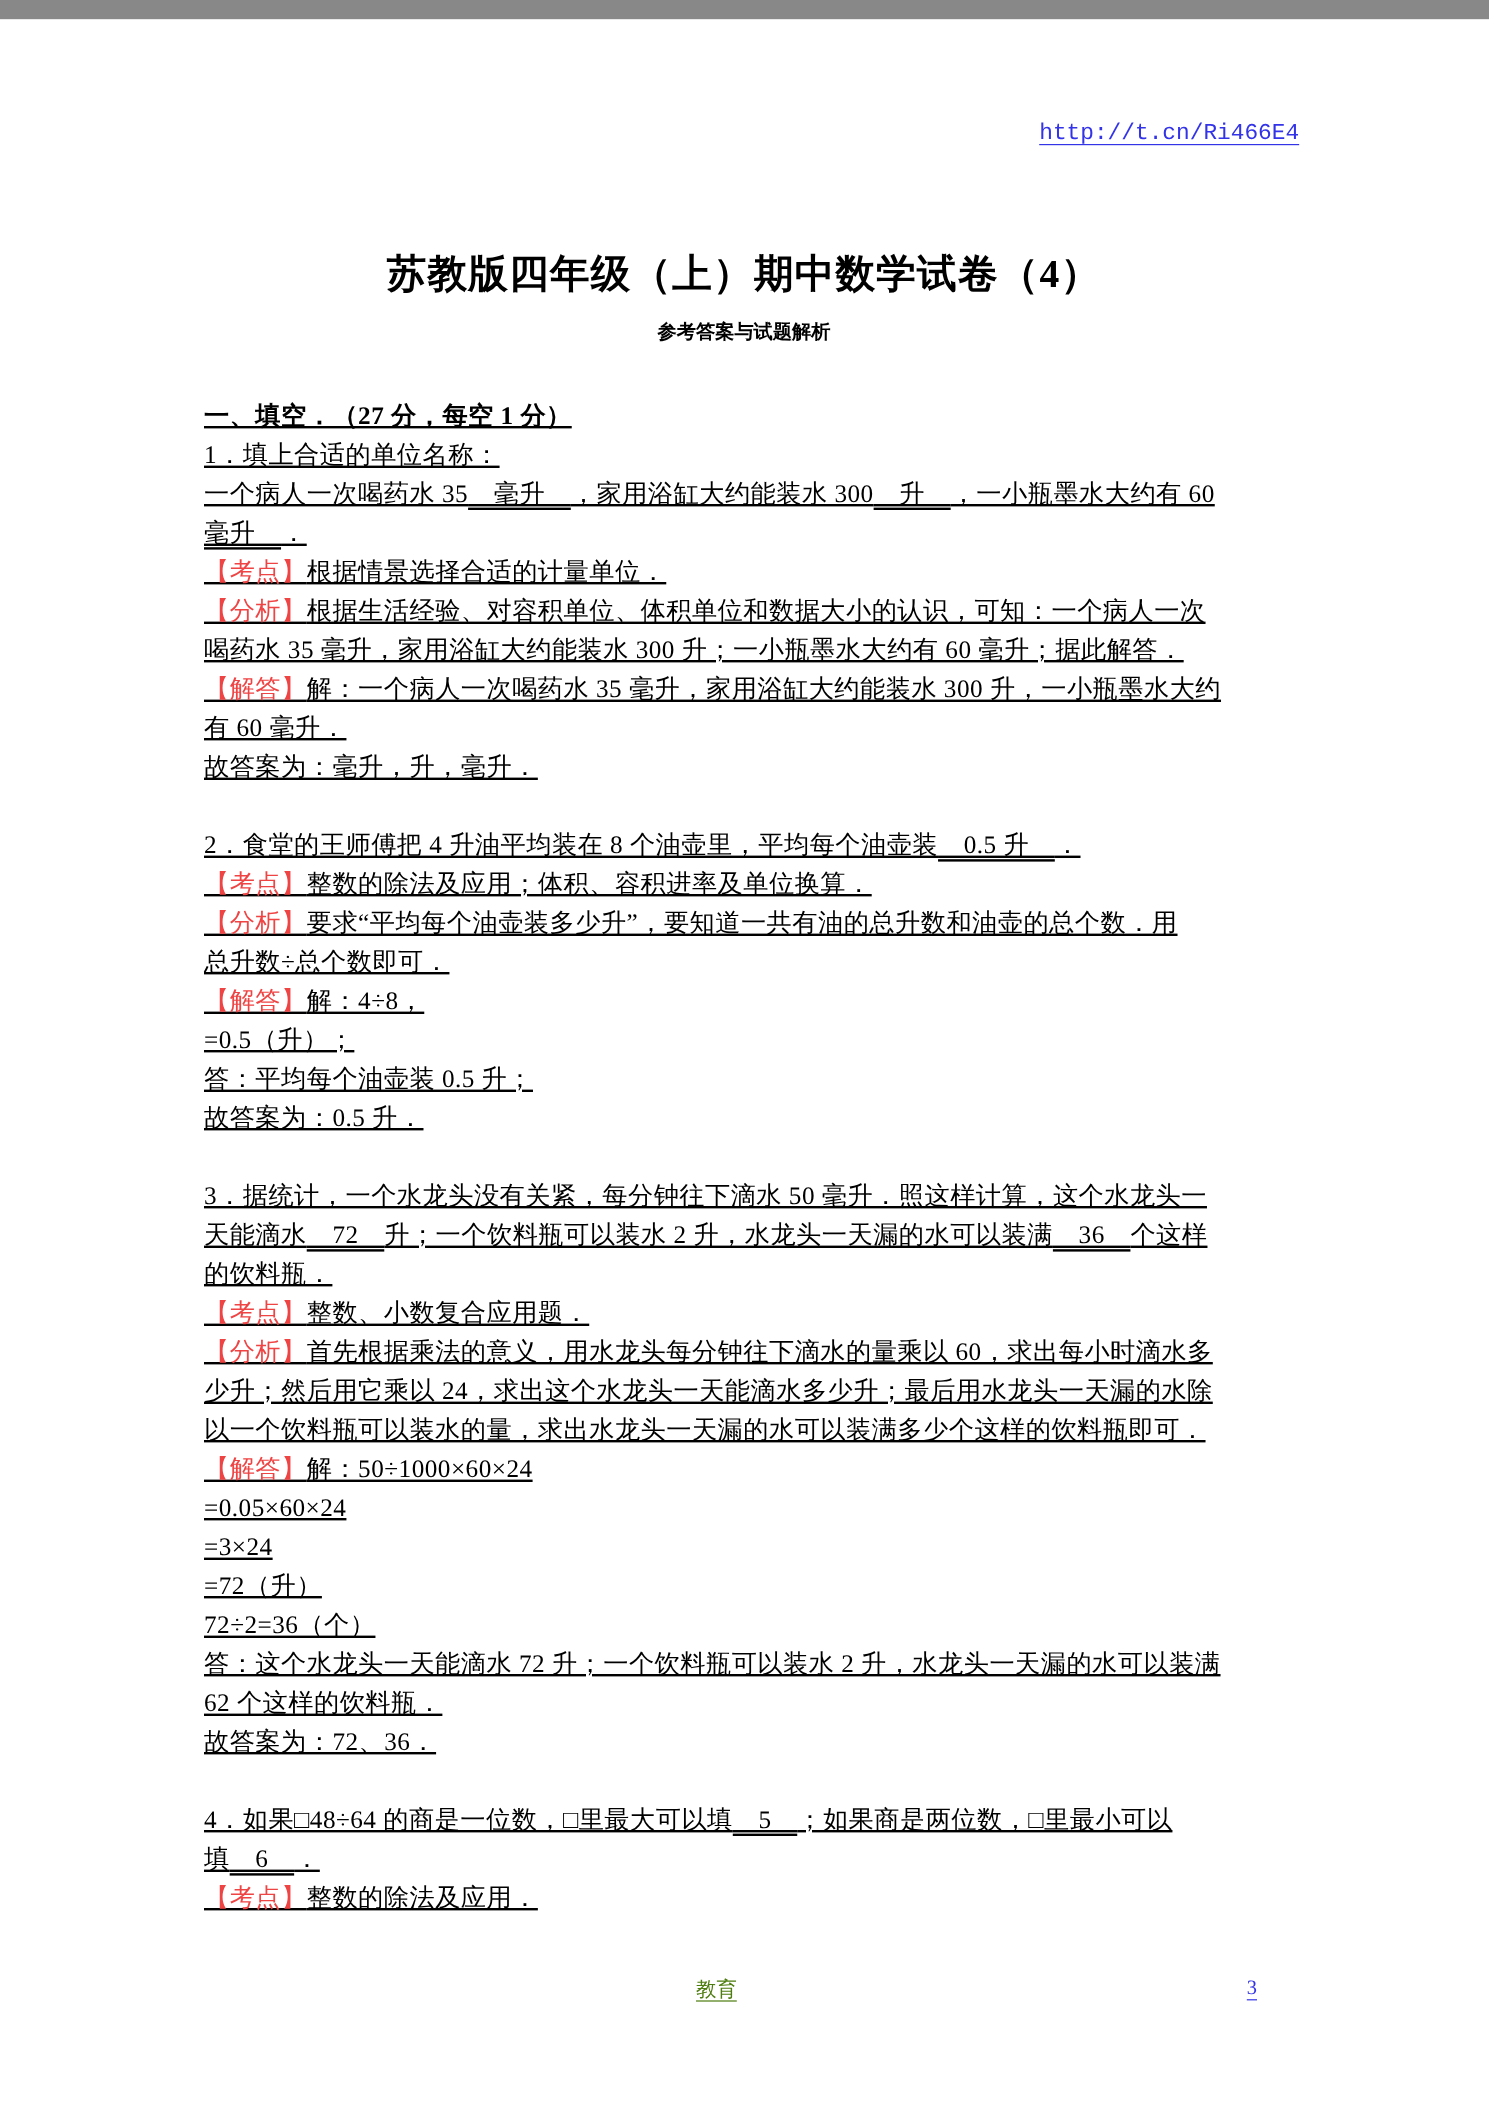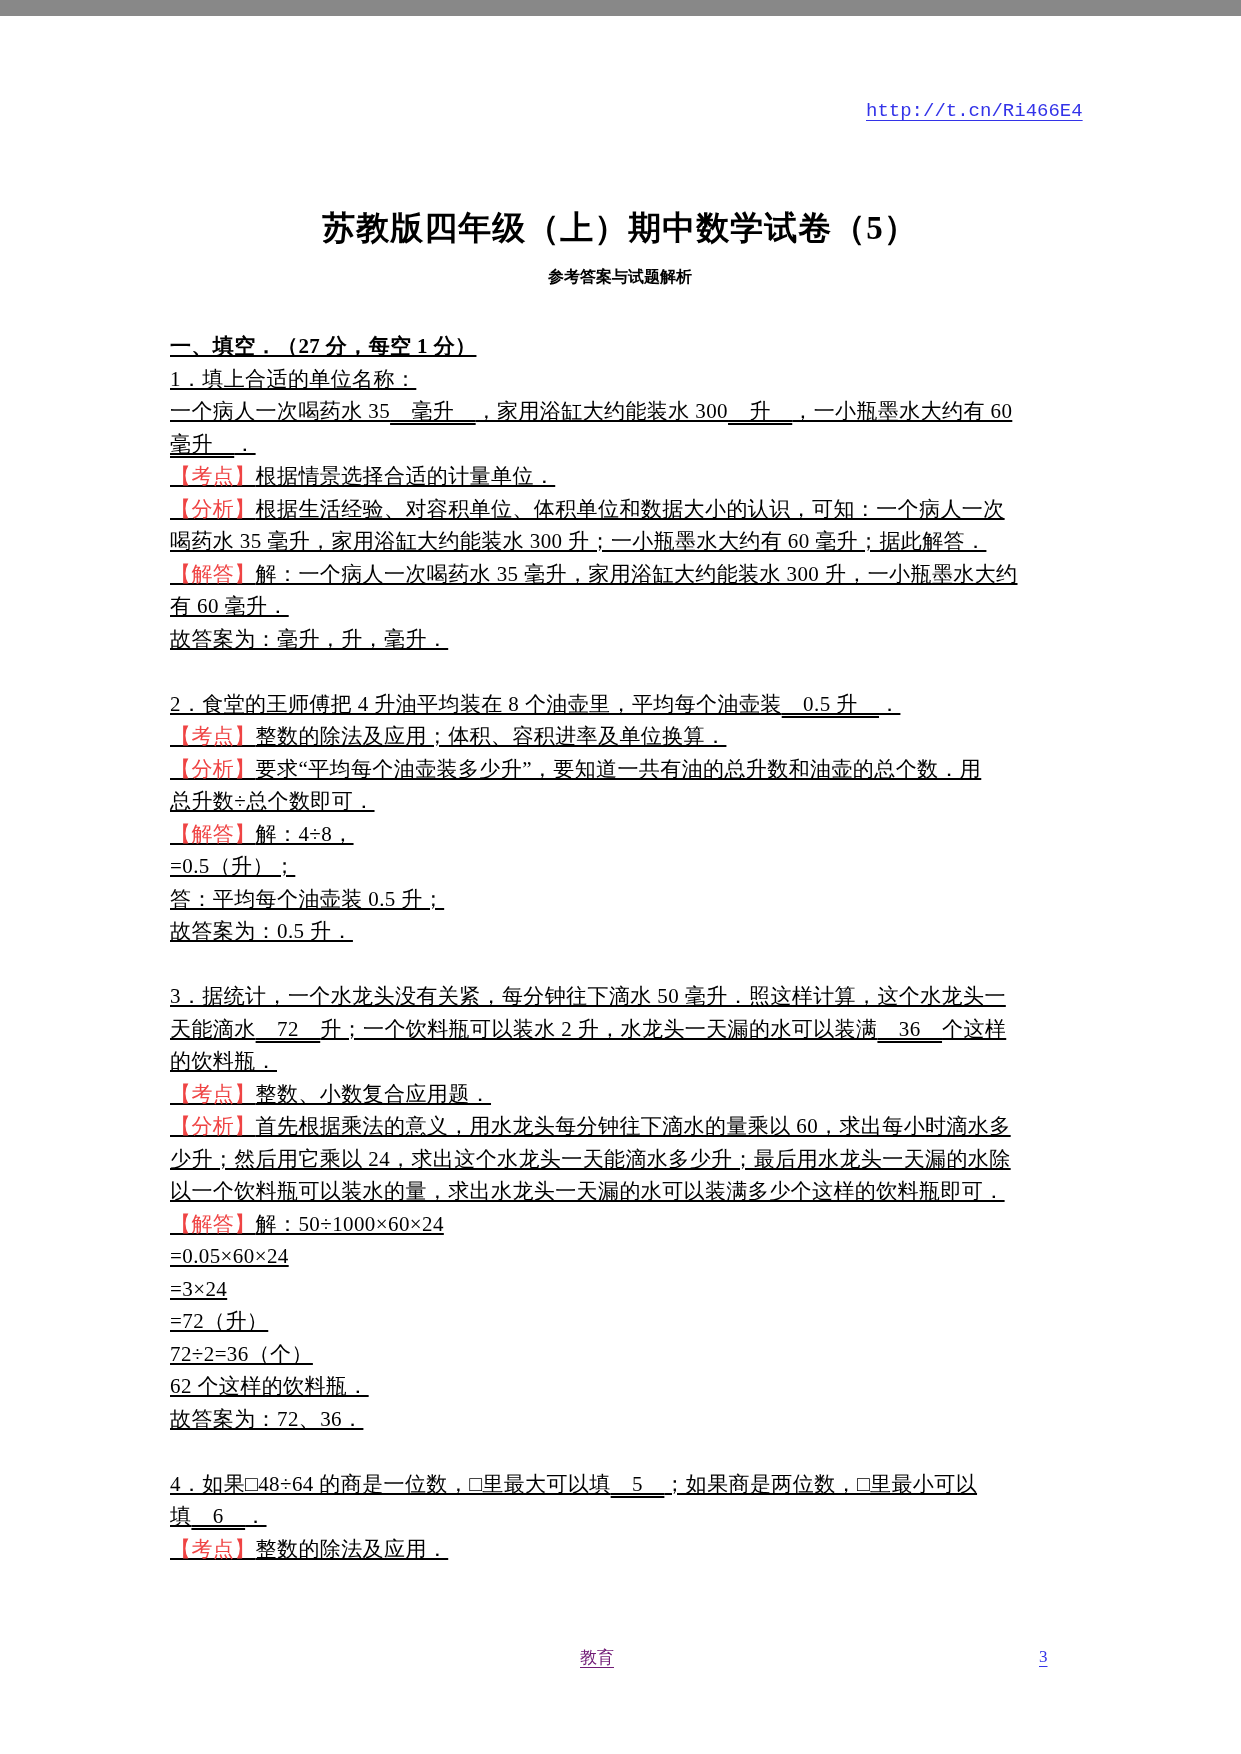--- a/index.html
+++ b/index.html
@@ -31,37 +31,37 @@
   .line { height:32.5px; line-height:32.5px; white-space:nowrap; }
   .line.bold { font-weight:bold; }
   .line span { display:inline; }
   .tag { color:#ef4444; }
   .answer {
     text-decoration:underline; text-underline-offset:5px;
     text-decoration-thickness:1.5px;
   }
   .footer-site {
     position:absolute; top:1630px; left:580px;
-    font-size:17px; color:#701a75; text-decoration:underline;
+    font-size:17px; color:#4d7c0f; text-decoration:underline;
     text-underline-offset:4px; cursor:pointer;
   }
   .footer-page {
     position:absolute; top:1631px; left:1039px;
     font-size:17px; color:#3333e8; text-decoration:underline;
     text-underline-offset:4px;
   }
 </style>
 </head>
 <body>
 
 <div class="page">
 
   <a class="header-link">http://t.cn/Ri466E4</a>
 
-  <div class="doc-title">苏教版四年级（上）期中数学试卷（5）</div>
+  <div class="doc-title">苏教版四年级（上）期中数学试卷（4）</div>
 
   <div class="doc-subtitle">参考答案与试题解析</div>
 
   <div class="doc-body">
       <div class="line bold"><span>一、填空．（27 分，每空 1 分）</span></div>
       <div class="line"><span>1．填上合适的单位名称：</span></div>
       <div class="line"><span>一个病人一次喝药水 35</span><span class="answer">　毫升　</span><span>，家用浴缸大约能装水 300</span><span class="answer">　升　</span><span>，一小瓶墨水大约有 60</span></div>
       <div class="line"><span class="answer">毫升　</span><span>．</span></div>
       <div class="line"><span class="tag">【考点】</span><span>根据情景选择合适的计量单位．</span></div>
       <div class="line"><span class="tag">【分析】</span><span>根据生活经验、对容积单位、体积单位和数据大小的认识，可知：一个病人一次</span></div>
@@ -84,20 +84,21 @@
       <div class="line"><span>的饮料瓶．</span></div>
       <div class="line"><span class="tag">【考点】</span><span>整数、小数复合应用题．</span></div>
       <div class="line"><span class="tag">【分析】</span><span>首先根据乘法的意义，用水龙头每分钟往下滴水的量乘以 60，求出每小时滴水多</span></div>
       <div class="line"><span>少升；然后用它乘以 24，求出这个水龙头一天能滴水多少升；最后用水龙头一天漏的水除</span></div>
       <div class="line"><span>以一个饮料瓶可以装水的量，求出水龙头一天漏的水可以装满多少个这样的饮料瓶即可．</span></div>
       <div class="line"><span class="tag">【解答】</span><span>解：50÷1000×60×24</span></div>
       <div class="line"><span>=0.05×60×24</span></div>
       <div class="line"><span>=3×24</span></div>
       <div class="line"><span>=72（升）</span></div>
       <div class="line"><span>72÷2=36（个）</span></div>
+      <div class="line"><span>答：这个水龙头一天能滴水 72 升；一个饮料瓶可以装水 2 升，水龙头一天漏的水可以装满</span></div>
       <div class="line"><span>62 个这样的饮料瓶．</span></div>
       <div class="line"><span>故答案为：72、36．</span></div>
       <div class="line"></div>
       <div class="line"><span>4．如果□48÷64 的商是一位数，□里最大可以填</span><span class="answer">　5　</span><span>；如果商是两位数，□里最小可以</span></div>
       <div class="line"><span>填</span><span class="answer">　6　</span><span>．</span></div>
       <div class="line"><span class="tag">【考点】</span><span>整数的除法及应用．</span></div>
     </div>
 
   <a class="footer-site">教育</a>
 

